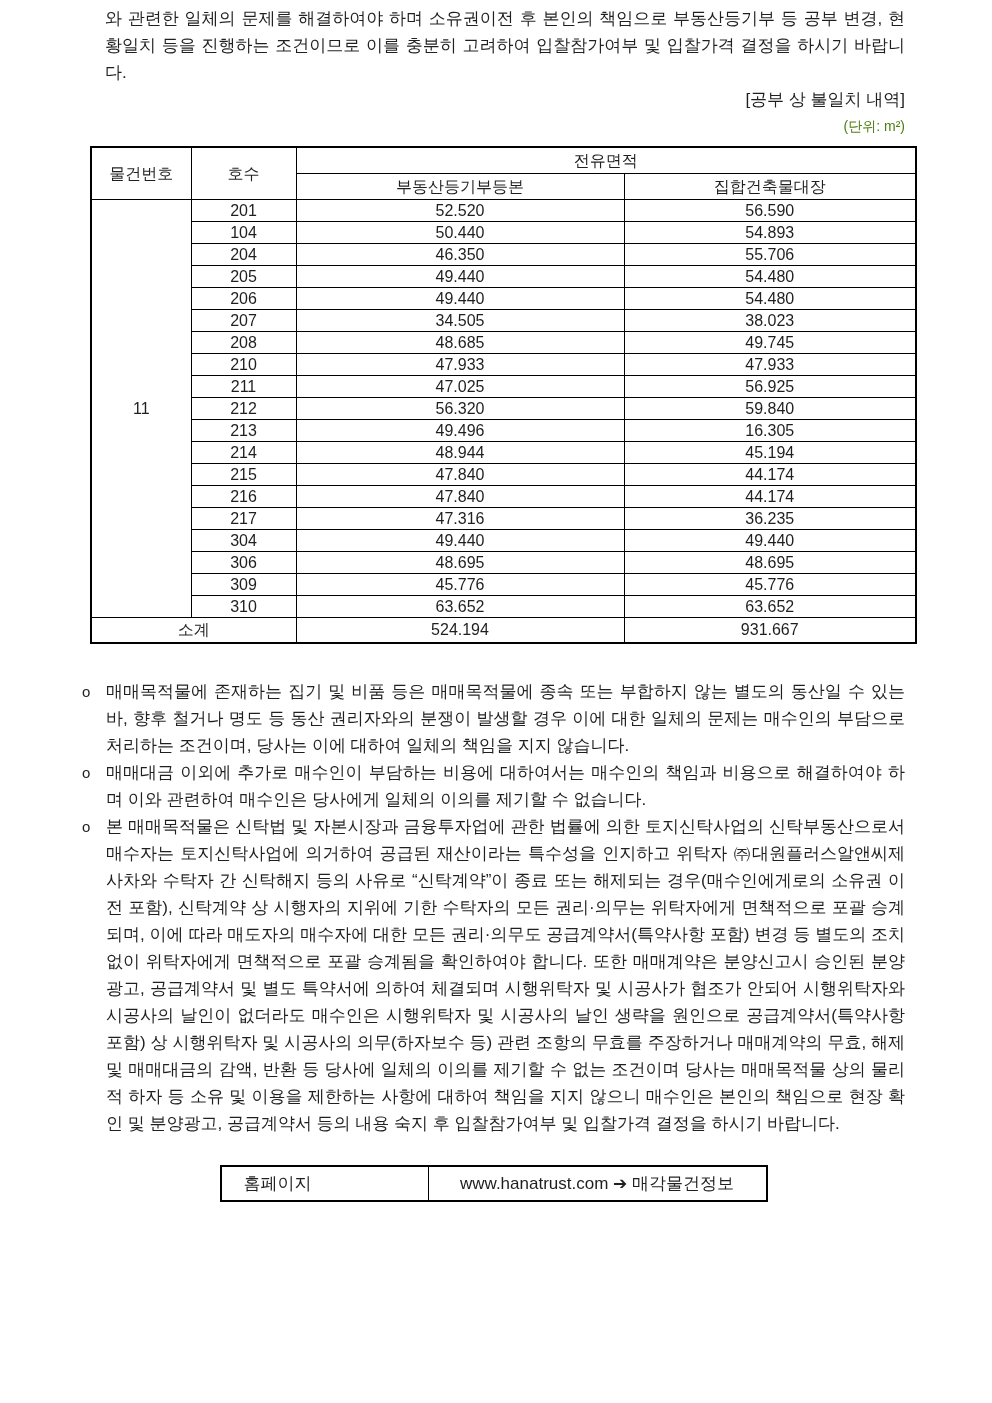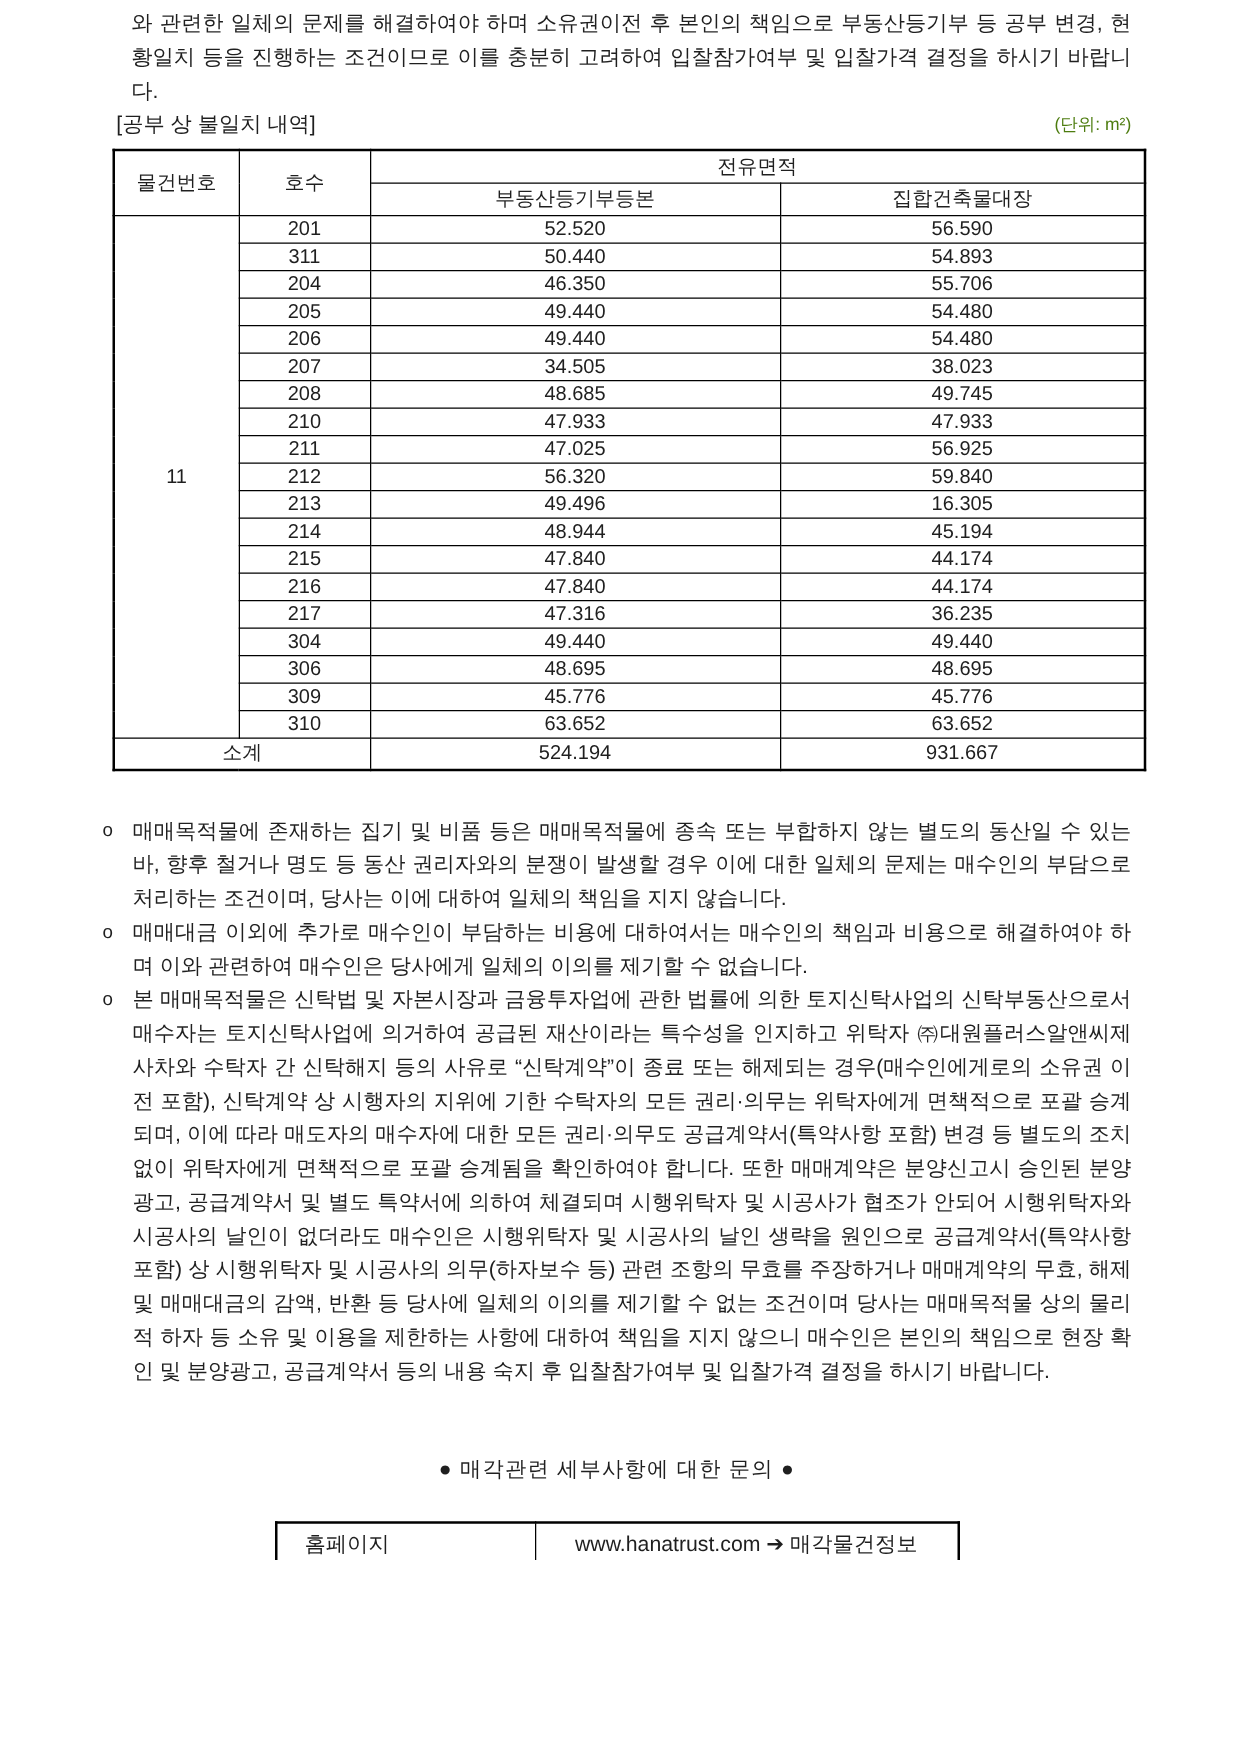--- a/index.html
+++ b/index.html
@@ -11,20 +11,21 @@
     color:#1f1f1f;
     font-family:"Liberation Sans","DejaVu Sans",sans-serif;
     font-size:17px;line-height:27px;
     padding:5px 87px 0 82px;
     overflow:hidden;
   }
   .intro{margin:0 0 0 23px;text-align:justify;}
   .caption-row{
     display:flex;justify-content:space-between;align-items:flex-end;
     margin:0 0 0 11px;
+    flex-direction:column;
   }
   .unit-label{font-size:14px;color:#4d7c0f;}
   table.disc{
     border-collapse:collapse;table-layout:fixed;
     width:825px;margin:6px 0 0 8px;
     font-size:16px;
     border:2px solid #000;
   }
   table.disc th,table.disc td{
     border:1px solid #000;
@@ -101,21 +102,21 @@
       </tr>
     </thead>
     <tbody>
         <tr>
           <td rowspan="19">11</td>
           <td>201</td>
           <td>52.520</td>
           <td>56.590</td>
         </tr>
         <tr>
-          <td>311</td>
+          <td>104</td>
           <td>50.440</td>
           <td>54.893</td>
         </tr>
         <tr>
           <td>204</td>
           <td>46.350</td>
           <td>55.706</td>
         </tr>
         <tr>
           <td>205</td>
@@ -213,21 +214,20 @@
     <div class="bullet">
       <span class="marker">o</span>
       <span class="btext">매매대금 이외에 추가로 매수인이 부담하는 비용에 대하여서는 매수인의 책임과 비용으로 해결하여야 하며 이와 관련하여 매수인은 당사에게 일체의 이의를 제기할 수 없습니다.</span>
     </div>
     <div class="bullet">
       <span class="marker">o</span>
       <span class="btext">본 매매목적물은 신탁법 및 자본시장과 금융투자업에 관한 법률에 의한 토지신탁사업의 신탁부동산으로서 매수자는 토지신탁사업에 의거하여 공급된 재산이라는 특수성을 인지하고 위탁자 ㈜대원플러스알앤씨제사차와 수탁자 간 신탁해지 등의 사유로 “신탁계약”이 종료 또는 해제되는 경우(매수인에게로의 소유권 이전 포함), 신탁계약 상 시행자의 지위에 기한 수탁자의 모든 권리·의무는 위탁자에게 면책적으로 포괄 승계되며, 이에 따라 매도자의 매수자에 대한 모든 권리·의무도 공급계약서(특약사항 포함) 변경 등 별도의 조치 없이 위탁자에게 면책적으로 포괄 승계됨을 확인하여야 합니다. 또한 매매계약은 분양신고시 승인된 분양광고, 공급계약서 및 별도 특약서에 의하여 체결되며 시행위탁자 및 시공사가 협조가 안되어 시행위탁자와 시공사의 날인이 없더라도 매수인은 시행위탁자 및 시공사의 날인 생략을 원인으로 공급계약서(특약사항 포함) 상 시행위탁자 및 시공사의 의무(하자보수 등) 관련 조항의 무효를 주장하거나 매매계약의 무효, 해제 및 매매대금의 감액, 반환 등 당사에 일체의 이의를 제기할 수 없는 조건이며 당사는 매매목적물 상의 물리적 하자 등 소유 및 이용을 제한하는 사항에 대하여 책임을 지지 않으니 매수인은 본인의 책임으로 현장 확인 및 분양광고, 공급계약서 등의 내용 숙지 후 입찰참가여부 및 입찰가격 결정을 하시기 바랍니다.</span>
     </div>
   </div>
 
-  <div class="contact-heading">● 매각관련 세부사항에 대한 문의 ●</div>
 
   <table class="contact">
     <tbody>
       <tr>
         <td class="lbl">홈페이지</td>
         <td class="val">www.hanatrust.com ➔ 매각물건정보</td>
       </tr>
     </tbody>
   </table>
 

